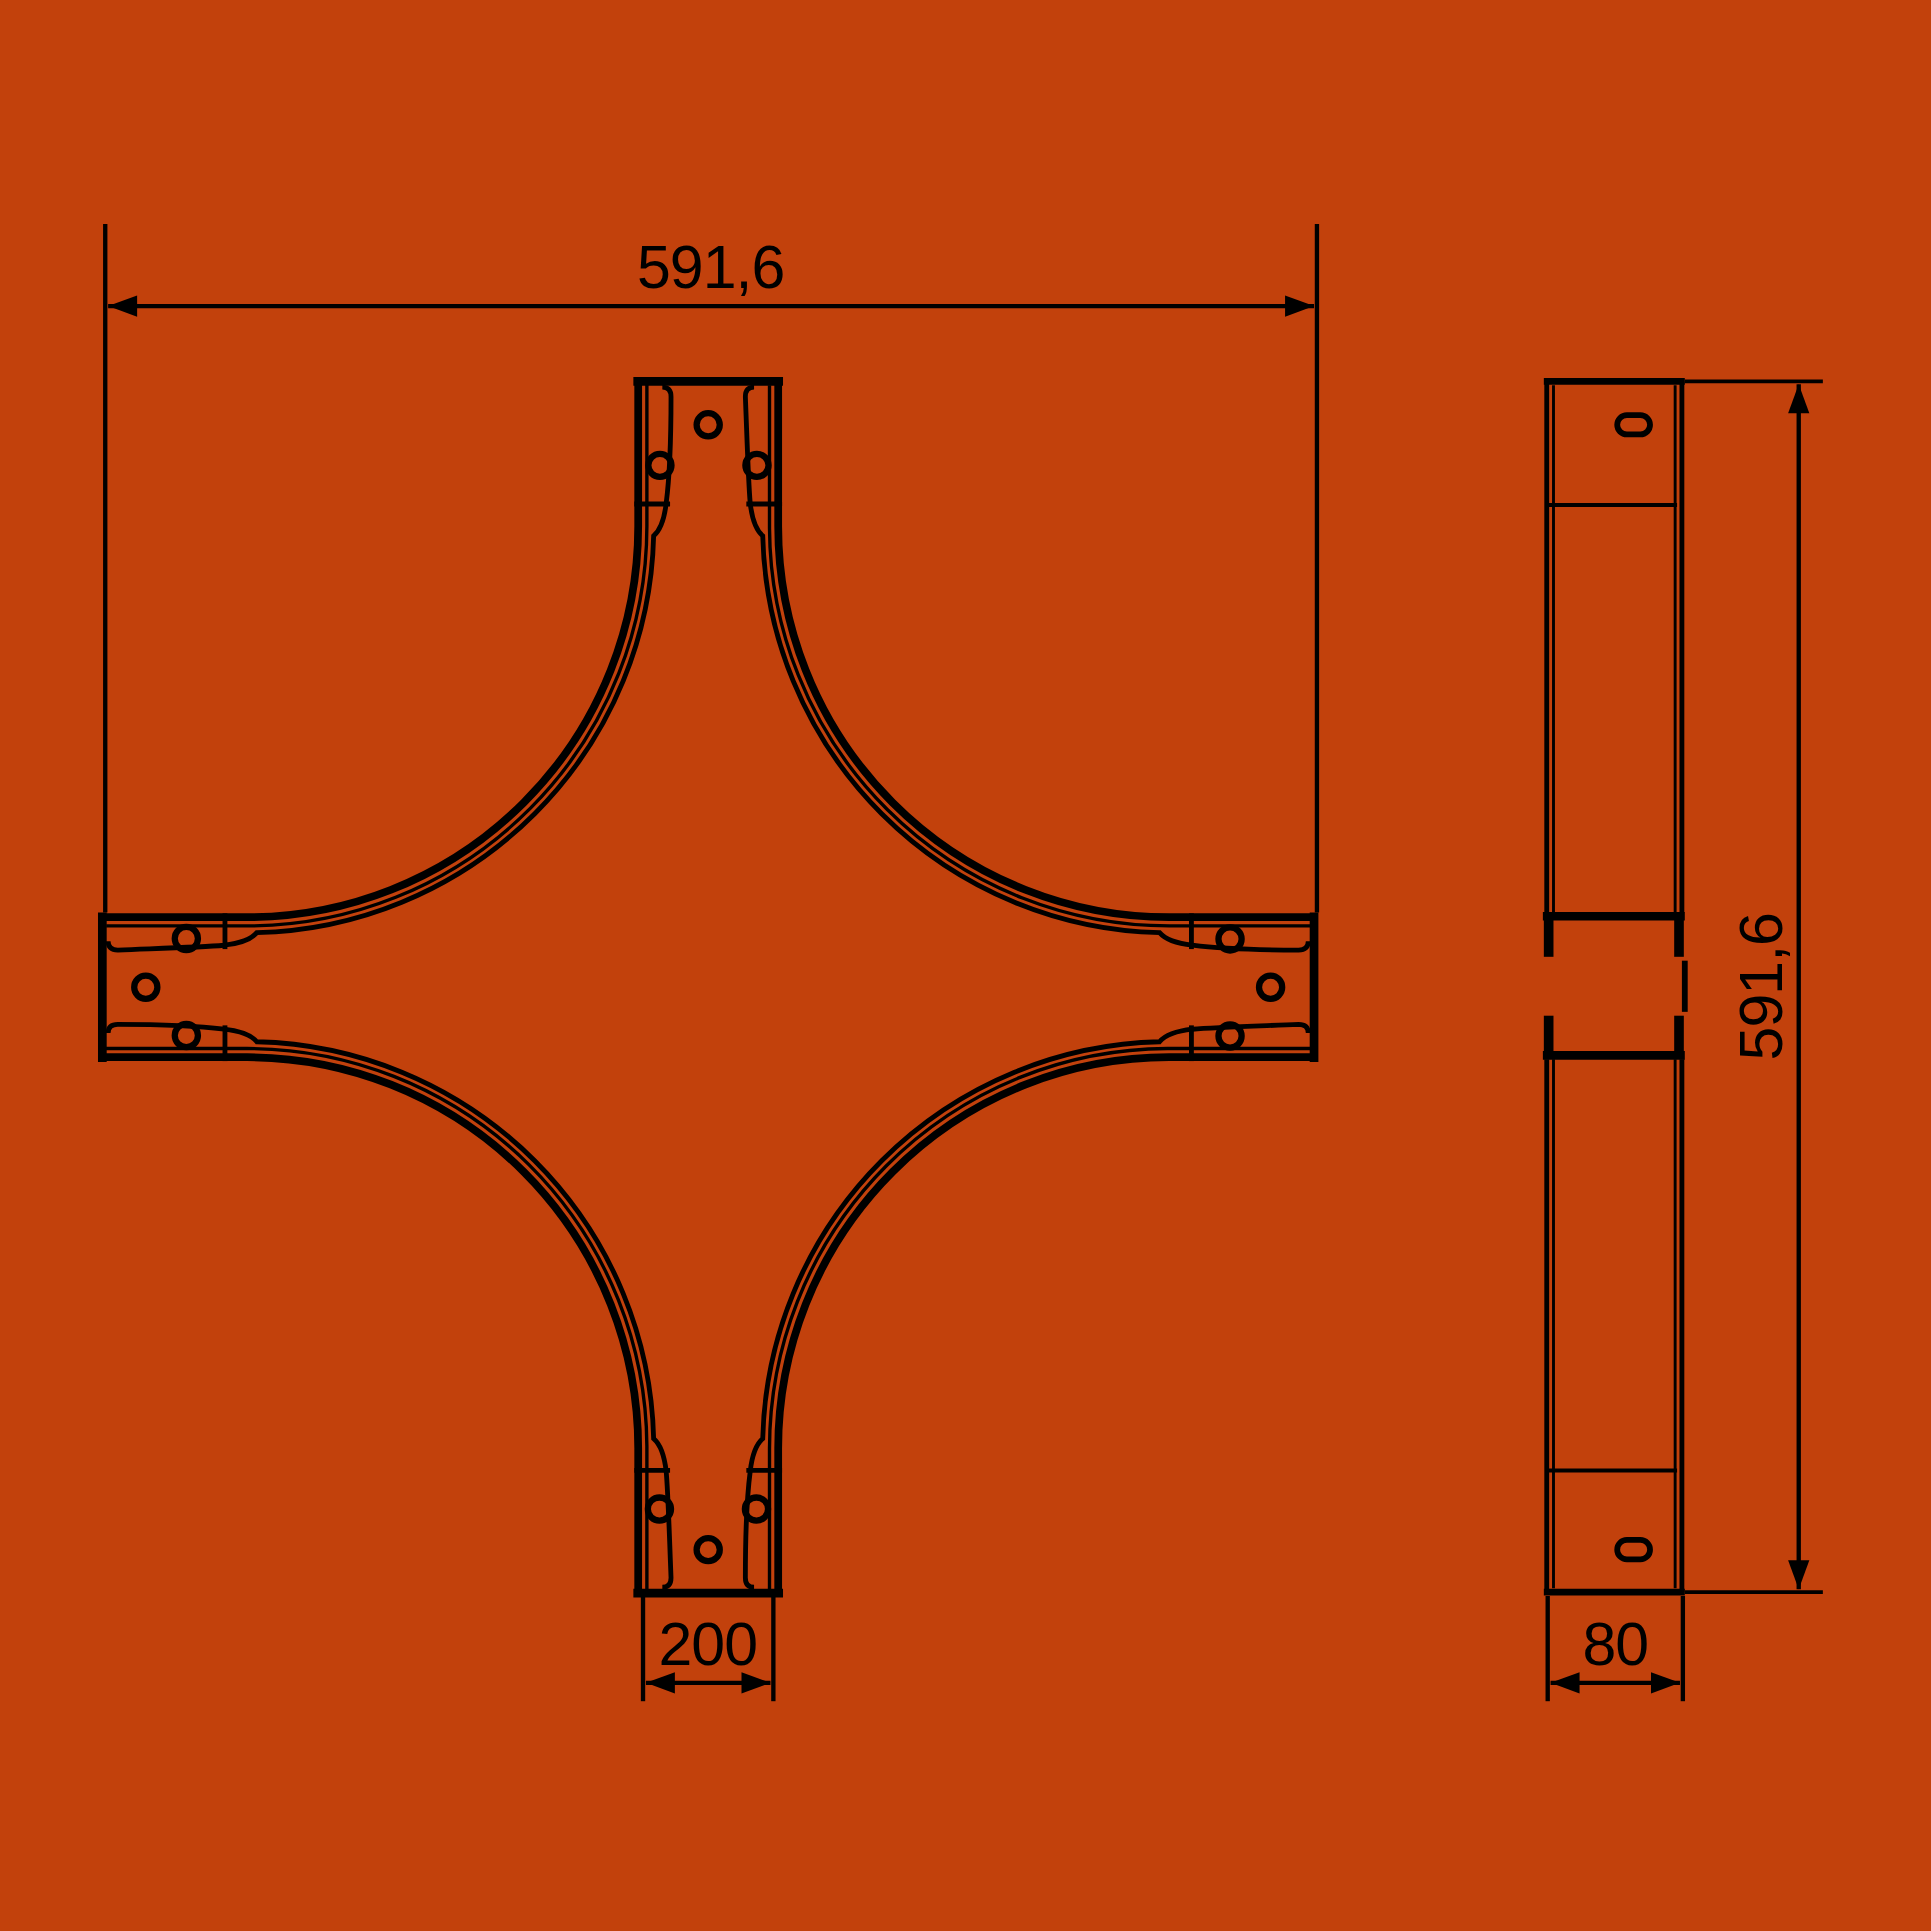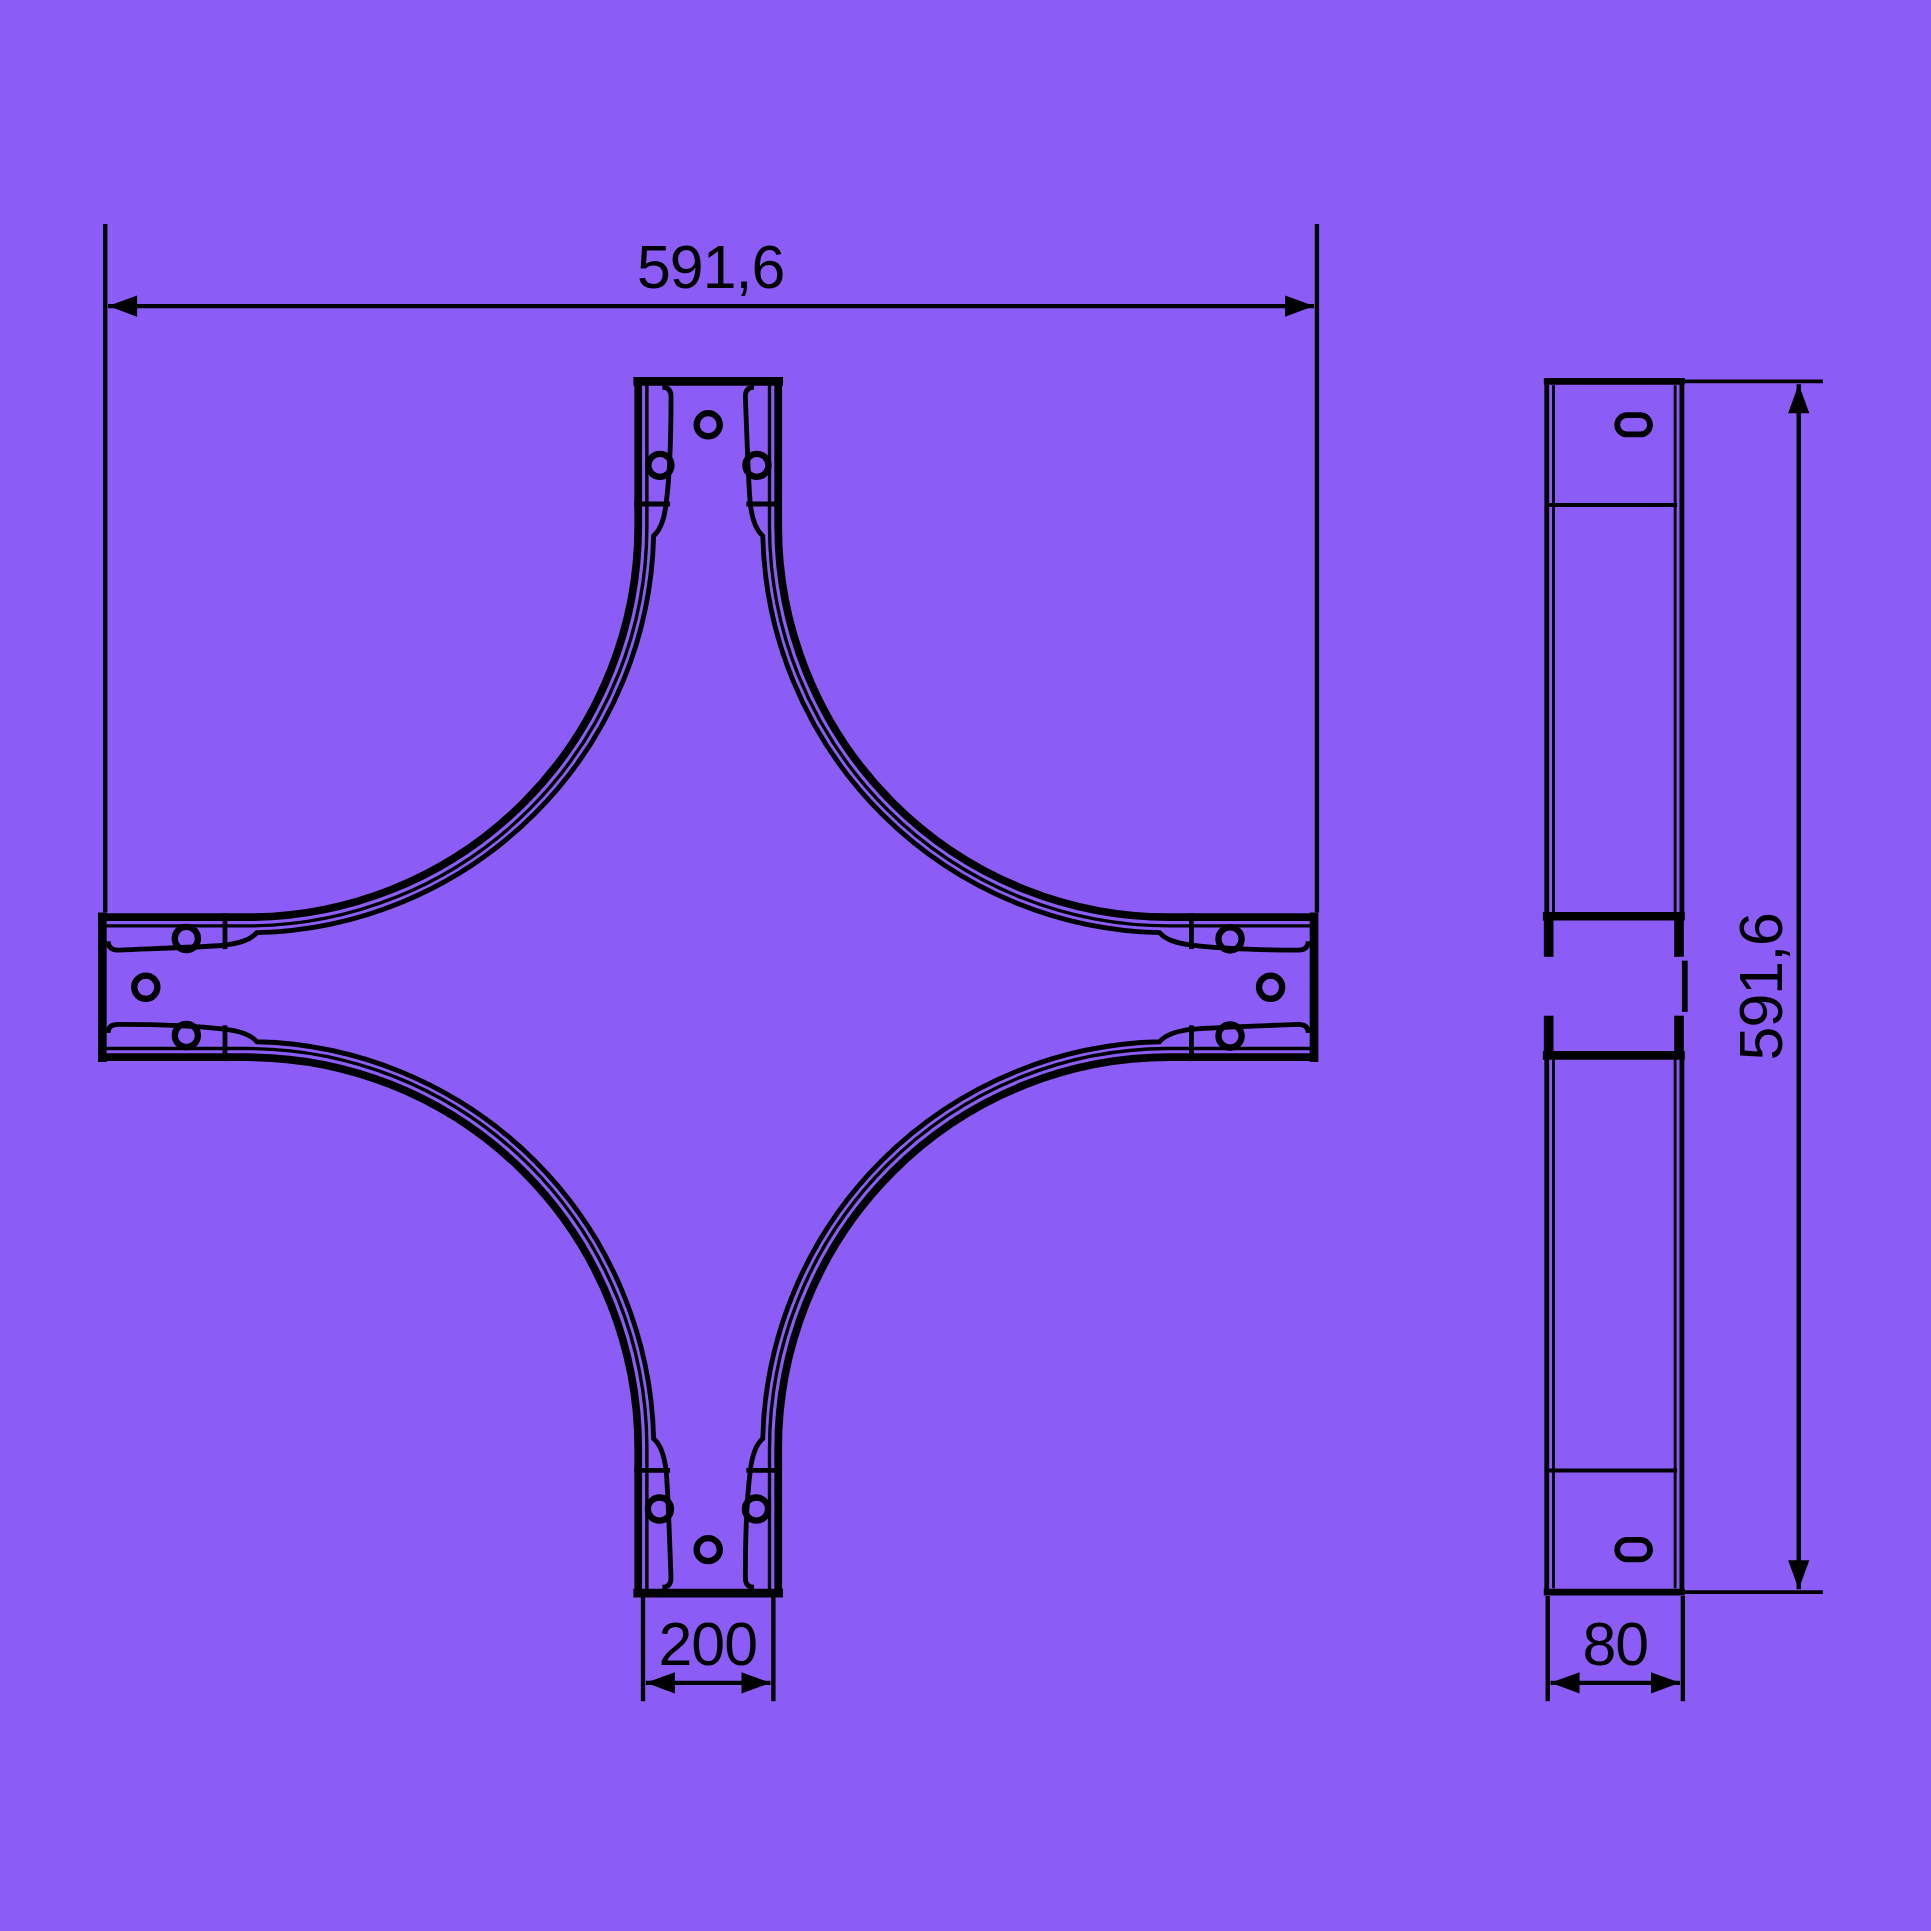--- a/index.html
+++ b/index.html
@@ -4,21 +4,21 @@
 <style>
   html, body {
     margin: 0;
     padding: 0;
     background: #ffffff;
   }
   .canvas {
     position: relative;
     width: 1931px;
     height: 1931px;
-    background: #8b5cf6;
+    background: #c2410c;
     font-family: "Liberation Sans", sans-serif;
   }
   svg { display: block; }
   .dim-text {
     font-family: "Liberation Sans", sans-serif;
     font-size: 63px;
     fill: #000000;
     letter-spacing: -1px;
   }
   .stroke { stroke: #000000; fill: none; }

